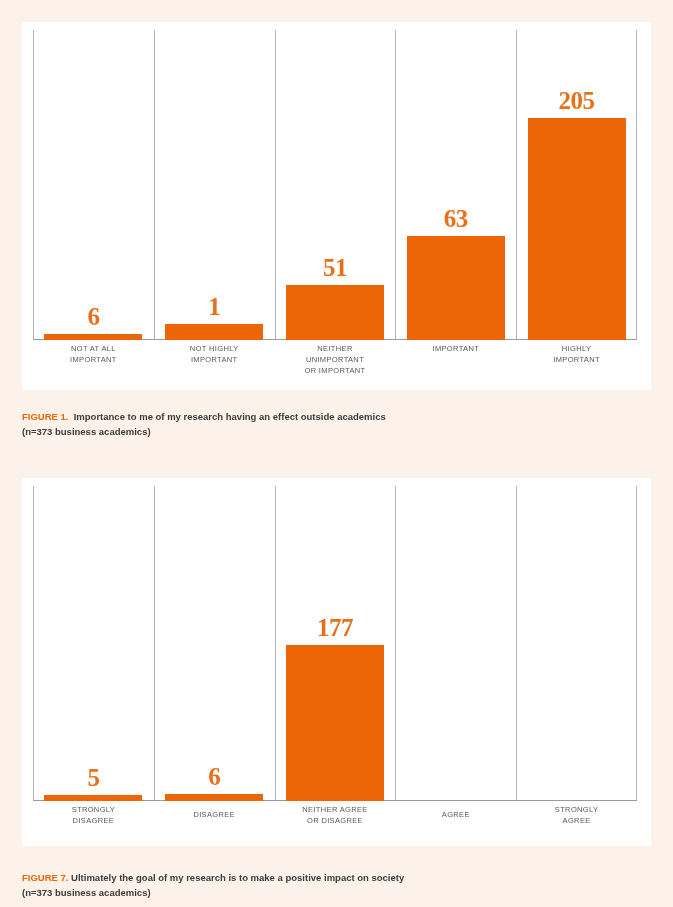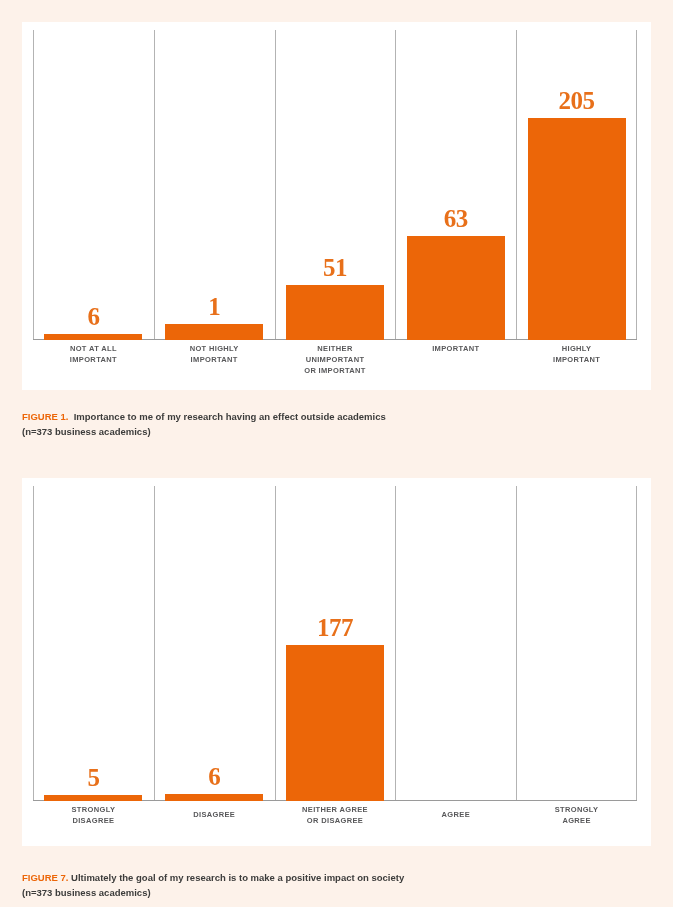--- a/index.html
+++ b/index.html
@@ -100,21 +100,21 @@
     width: 604px;
     display: flex;
   }
   #figure-1-block .cat-labels { top: 322px; }
   #figure-2-block .cat-labels { top: 327px; align-items: center; }
 
   .cat-label {
     width: 120.8px;
     text-align: center;
     font-size: 7.5px;
-    font-weight: bold;
+    font-weight: normal;
     color: #58585a;
     line-height: 1.45;
     letter-spacing: 0.35px;
     text-transform: uppercase;
     white-space: pre-line;
   }
 
   
   .caption {
     position: absolute;

